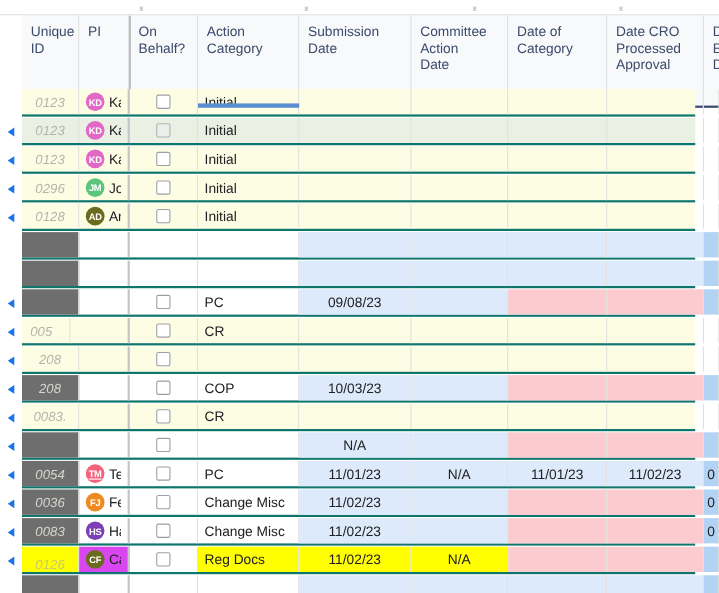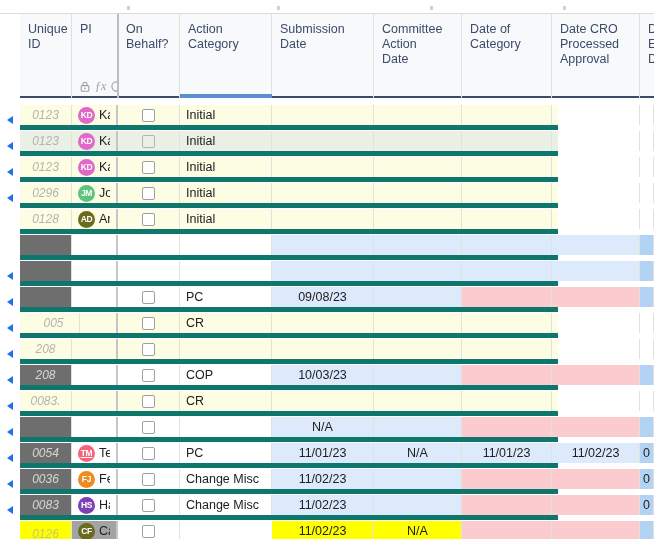--- a/index.html
+++ b/index.html
@@ -85,23 +85,22 @@
     margin-top: -4px;
     width: 0; height: 0;
     border-top: 4px solid transparent;
     border-bottom: 4px solid transparent;
     border-right: 6px solid #1a73e8;
   }
 
   
   .brow {
     position: absolute; left: 0;
-    width: 558px;
-    border-bottom: 5px solid #0f766e;
-    margin-top: 24px;
+    width: 632px;
+    border-bottom: 2px solid #0f766e;
   }
   .bcell {
     position: absolute; top: 0; bottom: 0;
     border-right: 1px solid #e2e2dd;
     font-size: 12.5px;
     color: #202124;
     display: flex;
     align-items: center;
     padding: 0 6px;
     overflow: hidden;
@@ -416,21 +415,21 @@
             <span></span>
           </div>
           <div class="bcell ctr" style="left: 552px; width: 88px; background: rgb(251, 203, 208);">
             <span></span>
           </div>
           <div class="bcell ctr" style="left: 640px; width: 14px; background: rgb(179, 211, 245);">
             <span></span>
           </div>
         </div>
         <div class="brow" style="top: 275px; height: 25px; background: rgb(253, 253, 228);">
-          <div class="bcell idcell" style="left: 28px; width: 52px;">
+          <div class="bcell idcell" style="left: 12px; width: 52px;">
             <span>005</span>
           </div>
           <div class="bcell frozen-edge" style="left: 72px; width: 46px;"></div>
           <div class="bcell ctr" style="left: 118px; width: 62px;">
             <span class="cbox"></span>
           </div>
           <div class="bcell" style="left: 180px; width: 92px;">
             <span>CR</span>
           </div>
           <div class="bcell ctr" style="left: 272px; width: 102px;">
@@ -644,26 +643,29 @@
             <span></span>
           </div>
           <div class="bcell ctr" style="left: 640px; width: 14px; background: rgb(179, 211, 245);">
             <span>0</span>
           </div>
         </div>
         <div class="brow" style="top: 483px; height: 25px; background: rgb(255, 255, 255);">
           <div class="bcell idcell on-yellow" style="left: 20px; width: 52px; background: rgb(255, 255, 0);">
             <span>0126</span>
           </div>
-          <div class="bcell frozen-edge" style="left: 72px; width: 46px; background: #a3a3a3;">
+          <div class="bcell frozen-edge" style="left: 72px; width: 46px; background: #d946ef;">
             <span class="avatar" style="background: rgb(107, 107, 31);">CF</span>
             <span class="piname">Cal</span>
           </div>
           <div class="bcell ctr" style="left: 118px; width: 62px; background: rgb(255, 255, 255);">
             <span class="cbox"></span>
+          </div>
+          <div class="bcell" style="left: 180px; width: 92px; background: rgb(255, 255, 0);">
+            <span>Reg Docs</span>
           </div>
           <div class="bcell ctr" style="left: 272px; width: 102px; background: rgb(255, 255, 0);">
             <span>11/02/23</span>
           </div>
           <div class="bcell ctr" style="left: 374px; width: 88px; background: rgb(255, 255, 0);">
             <span>N/A</span>
           </div>
           <div class="bcell ctr" style="left: 462px; width: 90px; background: rgb(251, 203, 208);">
             <span></span>
           </div>

